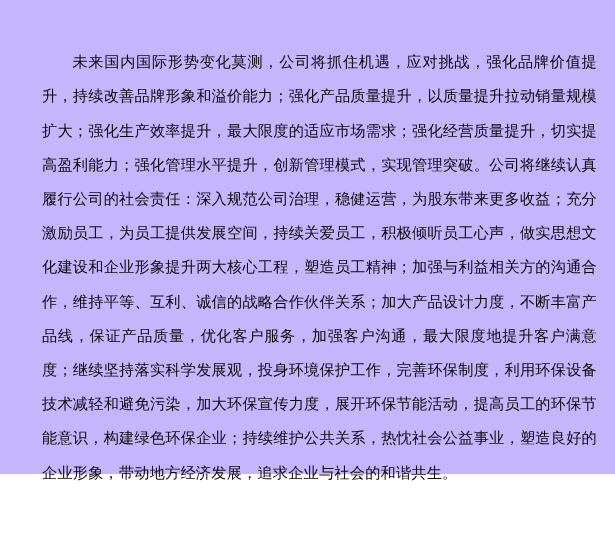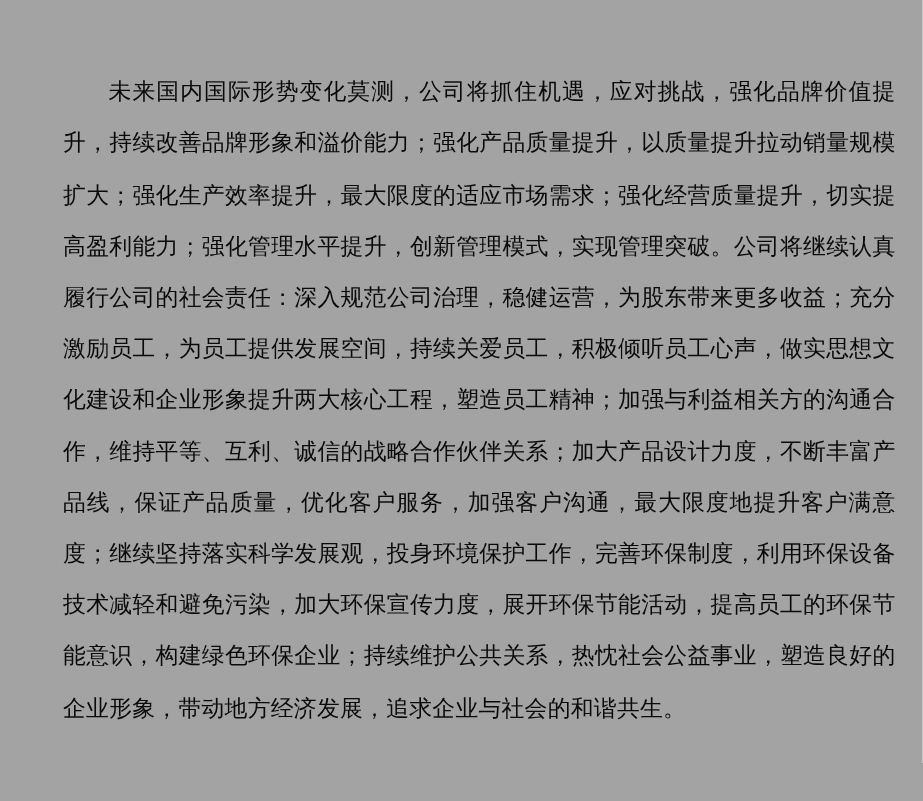--- a/index.html
+++ b/index.html
@@ -9,23 +9,23 @@
   body {
     width: 615px;
     height: 534px;
     background: #ffffff;
     font-family: "Liberation Serif", "DejaVu Serif", serif;
     overflow: hidden;
   }
   .page {
     box-sizing: border-box;
     width: 615px;
-    height: 534px;
+    height: 474px;
     padding: 30px 18px 0 42px;
-    background: #a3a3a3;
+    background: #c4b5fd;
   }
   .body-text {
     font-size: 15.2px;
     line-height: 34.2px;
     color: #0a0a0a;
     text-align: justify;
     text-justify: inter-ideograph;
     text-indent: 2em;
     letter-spacing: 0.2px;
     word-break: break-all;

